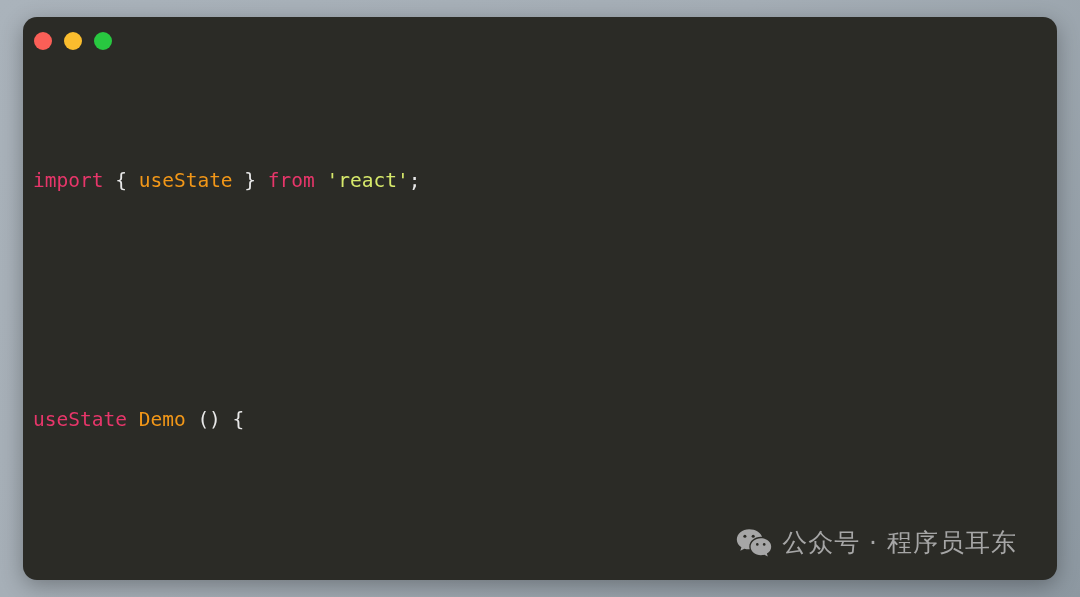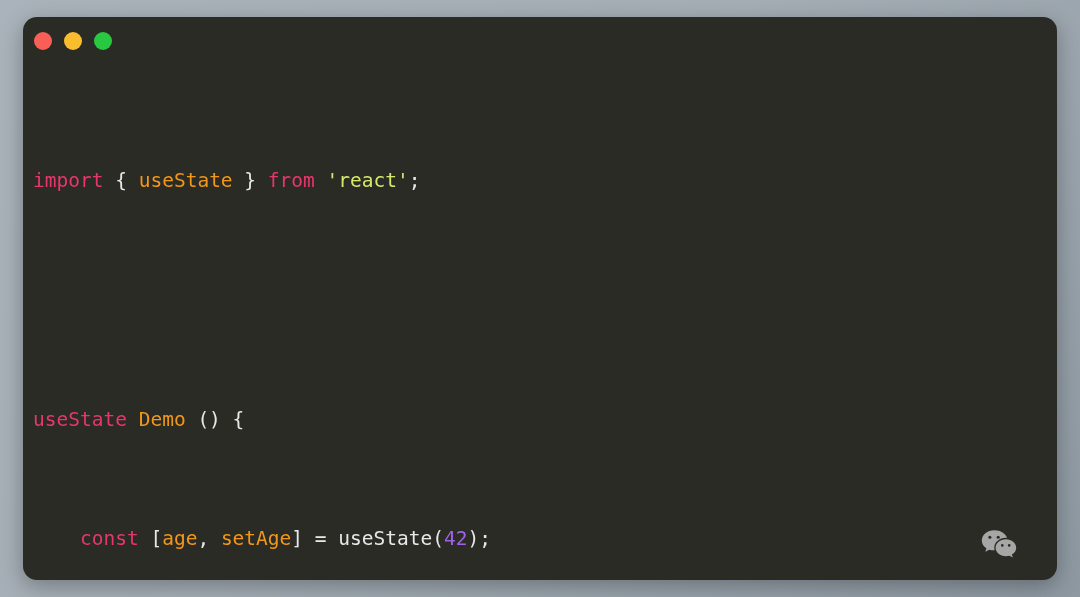--- a/index.html
+++ b/index.html
@@ -116,21 +116,20 @@
     </div>
 
     <div class="code">
 
       <div class="line"><span class="kw">import</span><span class="plain"> { </span><span class="ident">useState</span><span class="plain"> } </span><span class="kw">from</span><span class="plain"> </span><span class="str">'react'</span><span class="plain">;</span></div>
 
       <div class="line blank"></div>
 
       <div class="line"><span class="kw">useState</span><span class="plain"> </span><span class="ident">Demo</span><span class="plain"> () {</span></div>
 
-      <div class="line"><span class="plain">    </span><span class="kw">const</span><span class="plain"> [</span><span class="ident">age</span><span class="plain">, </span><span class="ident">setAge</span><span class="plain">] = useState(</span><span class="num">42</span><span class="plain">);</span></div>
 
       
 
       
 
       
 
       
 
       
@@ -155,16 +154,17 @@
           <g fill="#a6a6a6">
             <path d="M13.2 1.2C6.3 1.2 0.8 5.8 0.8 11.4c0 3.2 1.8 6.0 4.6 7.9l-1.1 3.5 4.1-2.1c1.5 0.4 2.6 0.6 4.1 0.6 0.4 0 0.8 0 1.2-0.05-0.25-0.85-0.4-1.7-0.4-2.6 0-5.4 5.2-9.8 11.6-9.8 0.45 0 0.85 0.02 1.25 0.07C24.9 4.6 19.6 1.2 13.2 1.2z"></path>
             <circle cx="8.9" cy="8.2" r="1.55" fill="#2b2b26"></circle>
             <circle cx="17.2" cy="8.2" r="1.55" fill="#2b2b26"></circle>
             <path d="M35.2 18.7c0-4.7-4.6-8.5-10.3-8.5S14.6 14 14.6 18.7s4.6 8.5 10.3 8.5c1.2 0 2.4-0.2 3.5-0.5l3.4 1.8-0.9-2.9c2.6-1.6 4.3-4.1 4.3-6.9z"></path>
             <circle cx="21.3" cy="16.4" r="1.3" fill="#2b2b26"></circle>
             <circle cx="28.2" cy="16.4" r="1.3" fill="#2b2b26"></circle>
           </g>
         </svg>
       </span>
+      <span>公众号 · 程序员耳东</span>
     </div>
 
   </div>
 </div>
 
 </body></html>

